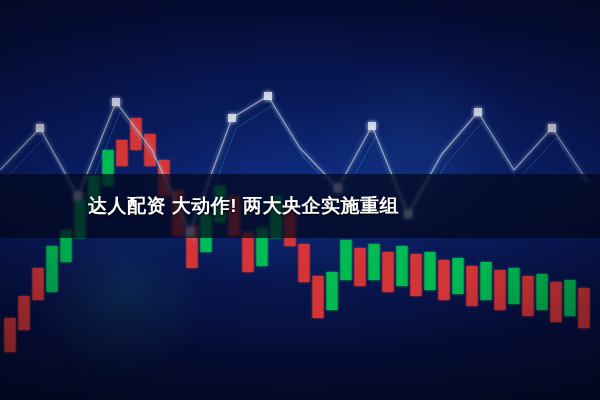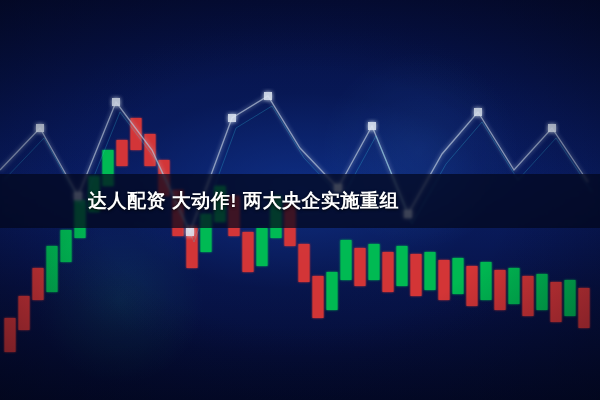--- a/index.html
+++ b/index.html
@@ -39,21 +39,21 @@
       radial-gradient(circle 120px at 120px 300px, rgba(40,200,120,0.10), rgba(0,0,0,0) 70%),
       radial-gradient(circle 140px at 420px 150px, rgba(60,140,255,0.10), rgba(0,0,0,0) 70%);
     pointer-events: none;
     mix-blend-mode: screen;
   }
   #headline-band {
     position: absolute;
     left: 0;
     right: 0;
     top: 174px;
-    height: 54px;
+    height: 64px;
     background: rgba(3, 7, 28, 0.72);
     display: flex;
     align-items: center;
     backdrop-filter: blur(1px);
     text-align: right;
   }
   #headline-text {
     color: #ffffff;
     font-size: 19px;
     font-weight: bold;

